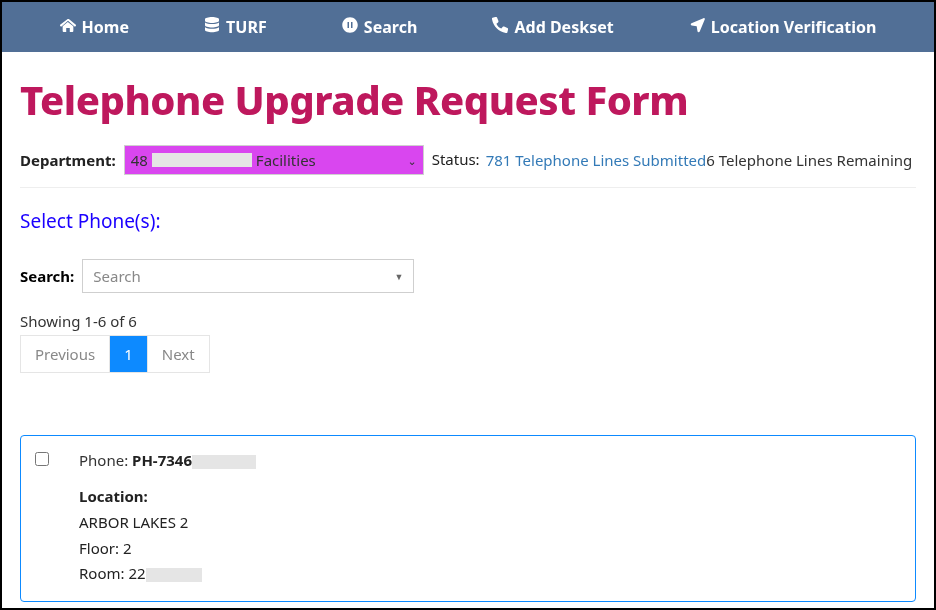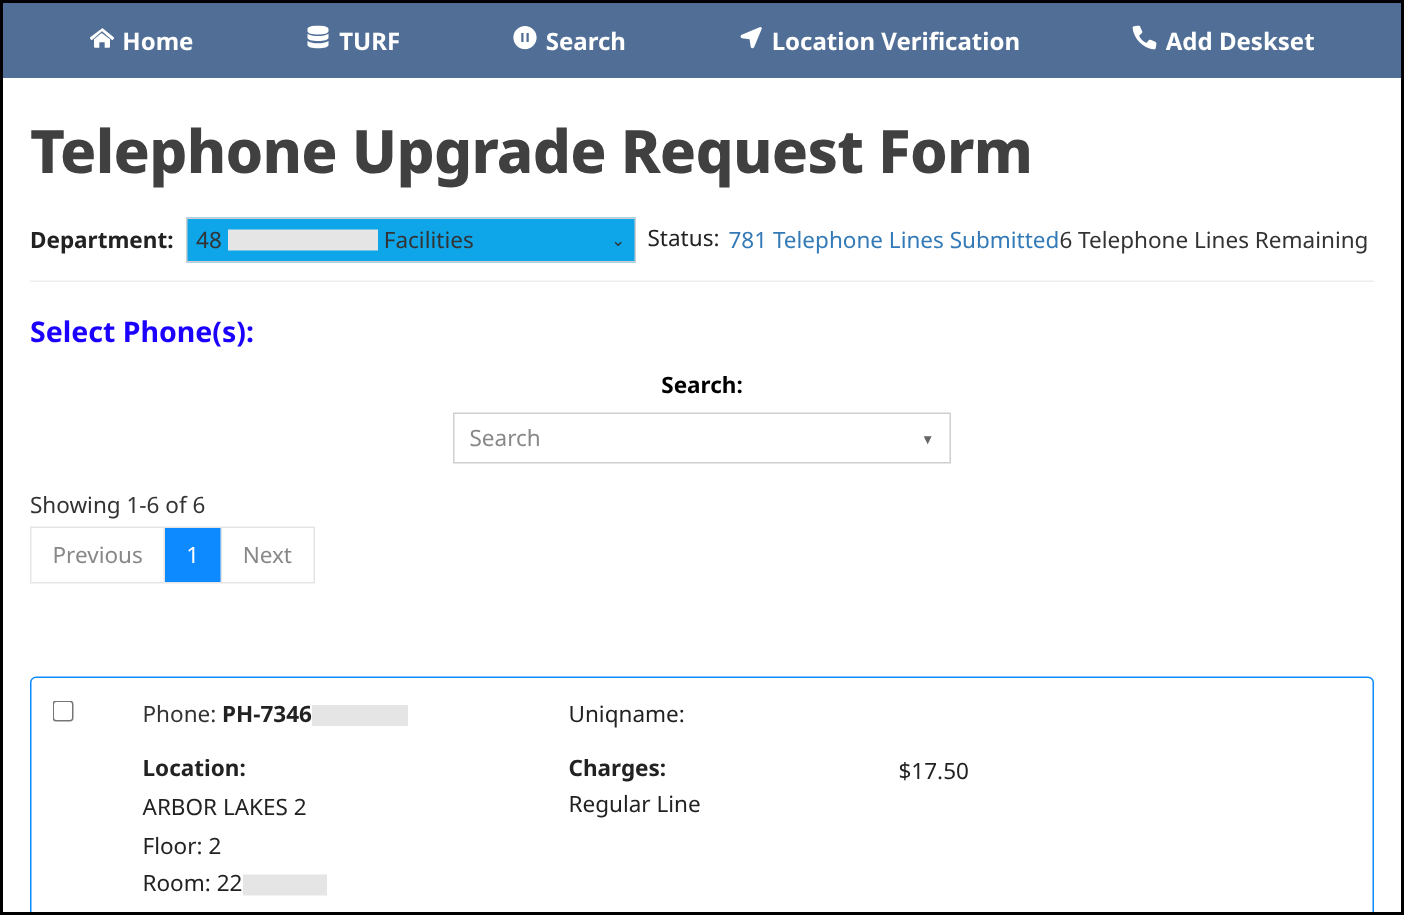--- a/index.html
+++ b/index.html
@@ -26,41 +26,41 @@
       color: #fff;
       font-weight: 700;
       font-size: 16px;
       cursor: pointer;
     }
     .topbar-item svg { fill: #fff; width: 16px; height: 16px; }
     .content {
       padding: 20px 18px 10px 18px;
     }
     h1.page-title {
-      color: #404040;
+      color: #be185d;
       font-weight: 800;
       font-size: 40px;
       margin-bottom: 18px;
       letter-spacing: -0.5px;
     }
     .dept-row {
       display: flex;
       align-items: center;
       gap: 8px;
       font-size: 15px;
       color: #222;
       padding-bottom: 12px;
       border-bottom: 1px solid #eee;
     }
     .dept-row .label { font-weight: 700; }
     .dept-select {
       display: flex;
       align-items: center;
       border: 1px solid #cfcfcf;
-      background: #0ea5e9;
+      background: #d946ef;
       height: 30px;
       width: 300px;
       padding: 0 6px;
       position: relative;
     }
     .dept-select .val { color: #333; }
     .dept-select .redact {
       display: inline-block;
       background: #e5e5e5;
       width: 100px; height: 14px;
@@ -72,32 +72,31 @@
       font-size: 11px;
       color: #333;
     }
     .status-block { display: flex; align-items: flex-start; gap: 6px; }
     .status-block .status-label { font-weight: 400; color:#222; }
     .status-lines { display:flex; flex-direction:row; line-height:1.5; }
     .status-link { color: #337ab7; }
     .status-rem { color: #333; }
     .section-title {
       color: #1b00ff;
-      font-weight: 700;
+      font-weight: 400;
       font-size: 19px;
       margin-top: 20px;
-      margin-bottom: 13px;
+      margin-bottom: 25px;
     }
     .search-row {
       display: flex;
       align-items: center;
       gap: 8px;
       font-size: 15px;
       margin-bottom: 18px;
-      flex-direction: column;
     }
     .search-row .label { font-weight: 700; }
     .search-box {
       display: flex;
       align-items: center;
       border: 1px solid #cfcfcf;
       width: 332px; height: 34px;
       padding: 0 10px;
       color: #888;
     }
@@ -125,21 +124,21 @@
       border:1px solid #0d8aff;
       border-radius:4px;
       padding: 14px 18px 14px 14px;
       display:flex;
       gap:24px;
       color:#222;
       font-size:15px;
     }
     .card .chk-col { width:20px; }
     .card input[type=checkbox]{width:14px;height:14px;}
-    .card .col1 { width:260px;margin-left:16px; }
+    .card .col1 { width:260px; }
     .card .col2 { flex:1; display:flex; }
     .col2-left { width:220px; }
     .col2-right { width:120px; }
     .phone-line { margin-bottom:16px; }
     .phone-line .lbl { color:#333; }
     .phone-line .val { font-weight:700; }
     .phone-line .redact2 {
       display:inline-block; background:#e5e5e5; width:64px; height:14px; vertical-align:middle;
     }
     .loc-head { font-weight:700; margin-bottom:4px;}
@@ -173,33 +172,33 @@
   <div class="topbar-item">
     <span>
       <svg viewBox="0 0 512 512">
           <path d="M256 8C119 8 8 119 8 256s111 248 248 248 248-111 248-248S393 8 256 8zm-32 344h-48V160h48v192zm112 0h-48V160h48v192z"></path>
         </svg>
     </span>
     <span>Search</span>
   </div>
   <div class="topbar-item">
     <span>
+      <svg viewBox="0 0 512 512">
+          <path d="M493 351l-105-45c-17-7-37-2-48 12l-43 53C222 340 172 290 141 215l53-43c14-11 19-31 12-48L161 19C153 1 133-7 114-2L16 22C-1 26-7 43-2 60 45 303 209 467 452 514c17 5 34-1 38-18l24-98c5-19-3-39-21-47z"></path>
+        </svg>
+    </span>
+    <span>Add Deskset</span>
+  </div>
+  <div class="topbar-item">
+    <span>
       <svg viewBox="0 0 448 512">
           <path d="M430 38L46 198c-35 15-29 66 9 72l160 24 24 160c6 38 57 44 72 9L471 80c14-33-18-65-41-42z"></path>
         </svg>
     </span>
     <span>Location Verification</span>
-  </div>
-  <div class="topbar-item">
-    <span>
-      <svg viewBox="0 0 512 512">
-          <path d="M493 351l-105-45c-17-7-37-2-48 12l-43 53C222 340 172 290 141 215l53-43c14-11 19-31 12-48L161 19C153 1 133-7 114-2L16 22C-1 26-7 43-2 60 45 303 209 467 452 514c17 5 34-1 38-18l24-98c5-19-3-39-21-47z"></path>
-        </svg>
-    </span>
-    <span>Add Deskset</span>
   </div>
 </div>
 
 <div class="content">
   <h1 class="page-title">Telephone Upgrade Request Form</h1>
 
   <div class="dept-row">
     <span class="label">Department:</span>
     <div class="dept-select">
       <span class="val">48</span>
@@ -241,25 +240,14 @@
       <div class="phone-line">
         <span class="lbl">Phone: </span><span class="val">PH-7346</span><span class="redact2"></span>
       </div>
       <div class="loc-head">Location:</div>
       <div class="loc-lines">
         <div>ARBOR LAKES 2</div>
         <div>Floor: 2</div>
         <div><span>Room: 22</span><span class="redact3"></span></div>
       </div>
     </div>
-    <div class="col2">
-      <div class="col2-left">
-        <div class="uniq">Uniqname:</div>
-        <div class="charges-head">Charges:</div>
-        <div>Regular Line</div>
-      </div>
-      <div class="col2-right">
-        <div style="height:38px"></div>
-        <div>$17.50</div>
-      </div>
-    </div>
   </div>
 </div>
 
 </body></html>

